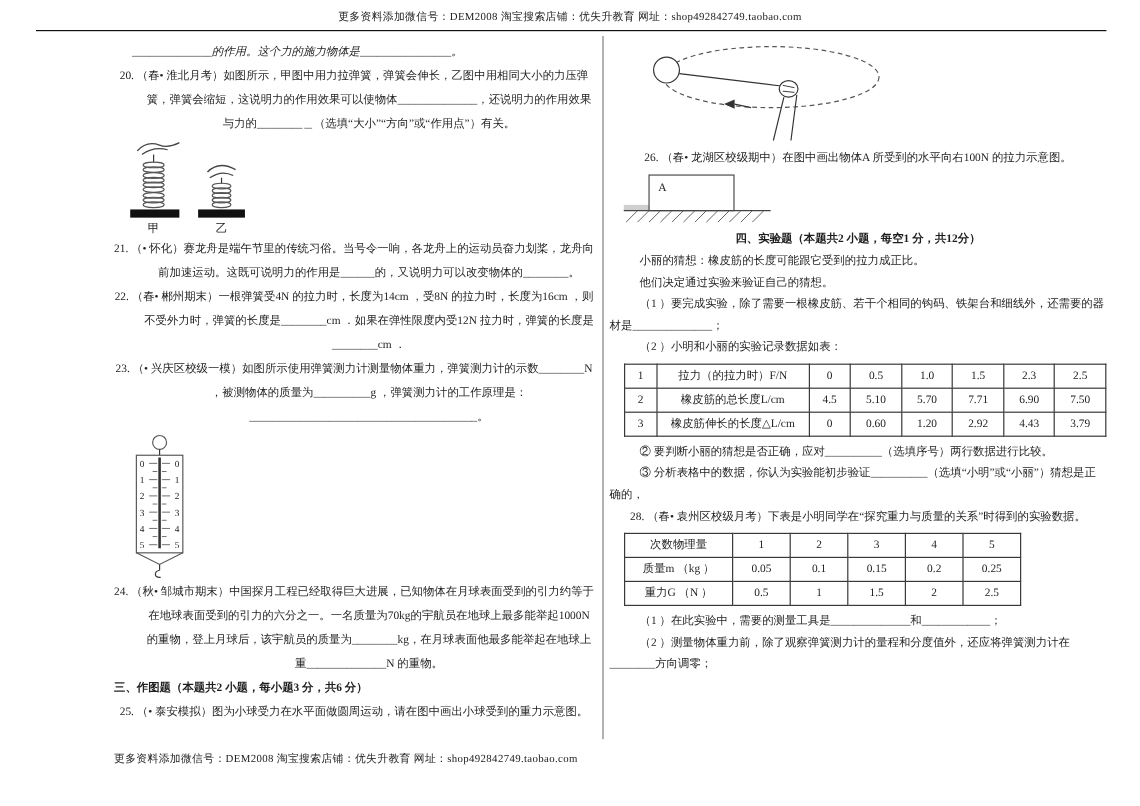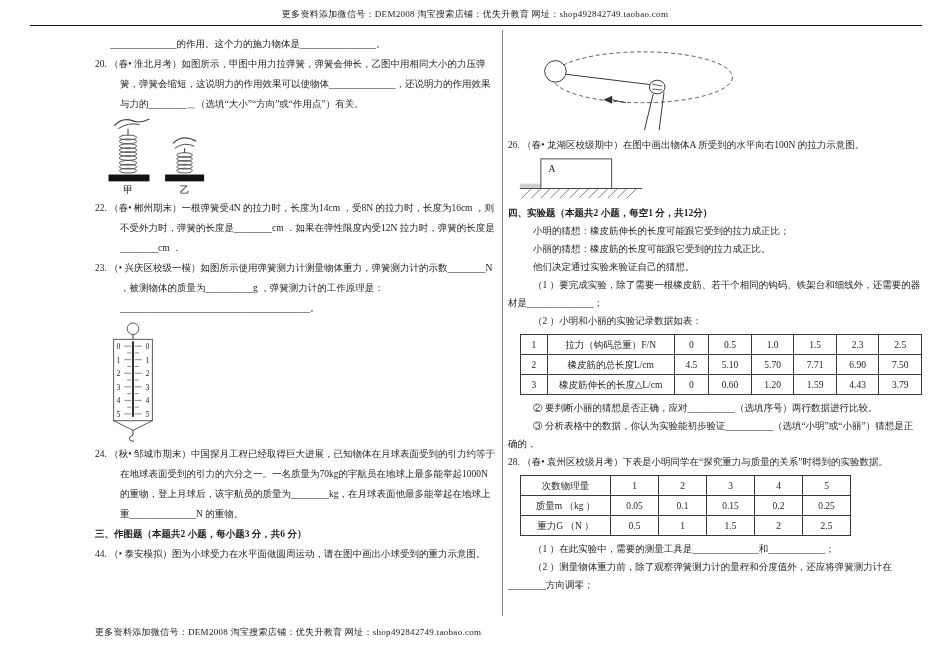--- a/index.html
+++ b/index.html
@@ -4,25 +4,25 @@
 <style>
   html,body{margin:0;padding:0;}
   body{width:950px;height:672px;background:#ffffff;position:relative;overflow:hidden;
        font-family:"Liberation Serif","DejaVu Serif",serif;color:#1e1e1e;}
   .header{position:absolute;top:8px;left:0;width:100%;text-align:center;font-size:9px;color:#222;letter-spacing:.3px;}
   .hrule{position:absolute;top:25px;left:30px;right:28px;border-top:1.6px solid #111;height:0;}
   .vdiv{position:absolute;left:502px;top:30px;height:586px;width:0;border-left:1px solid #808080;}
   .footer{position:absolute;left:95px;top:626px;font-size:9px;color:#222;letter-spacing:.3px;}
   .col{position:absolute;font-size:9.5px;}
   .col-left{left:95px;top:34px;width:400px;line-height:20px;}
-  .col-right{left:508px;top:42px;width:414px;line-height:18px;}
+  .col-right{left:508px;top:29px;width:414px;line-height:18px;}
   p{margin:0;}
-  .q{padding-left:25px;text-indent:-25px;}
+  .q{padding-left:25px;text-indent:-25px;text-align:center;}
   .sub{text-indent:25px;}
-  .cont{text-indent:15px;}
+  .cont{text-indent:15px;font-style:italic;}
   .sec{font-weight:bold;}
   .fig{margin:2px 0;}
   svg{display:block;}
   svg text{font-family:"Liberation Serif","DejaVu Serif",serif;fill:#222;}
   table{border-collapse:collapse;table-layout:fixed;margin:4px 0 4px 12px;font-size:9.5px;}
   td{border:1px solid #3a3a3a;height:19px;text-align:center;padding:0 2px;overflow:hidden;white-space:nowrap;}
 </style>
 </head>
 <body>
 
@@ -60,20 +60,21 @@
         <ellipse cx="86" cy="48" rx="8" ry="2.4"></ellipse>
           <ellipse cx="86" cy="52" rx="8" ry="2.4"></ellipse>
         <ellipse cx="86" cy="56" rx="8" ry="2.4"></ellipse>
         <rect x="66" y="60" width="40" height="7" fill="#111" stroke="none"></rect>
       </g>
       <text x="23" y="79" font-size="10">甲</text>
       <text x="81" y="79" font-size="10">乙</text>
     </svg>
   </div>
 
+  <p class="q">21. （• 怀化）赛龙舟是端午节里的传统习俗。当号令一响，各龙舟上的运动员奋力划桨，龙舟向前加速运动。这既可说明力的作用是______的，又说明力可以改变物体的________。</p>
   <p class="q">22. （春• 郴州期末）一根弹簧受4N 的拉力时，长度为14cm ，受8N 的拉力时，长度为16cm ，则不受外力时，弹簧的长度是________cm ．如果在弹性限度内受12N 拉力时，弹簧的长度是________cm ．</p>
   <p class="q">23. （• 兴庆区校级一模）如图所示使用弹簧测力计测量物体重力，弹簧测力计的示数________N ，被测物体的质量为__________g ，弹簧测力计的工作原理是：________________________________________。</p>
 
   <div class="fig" style="margin-left:10px;">
     <svg width="56" height="122" viewBox="0 0 56 126">
       <g stroke="#555" fill="none">
         <circle cx="28" cy="9" r="6"></circle>
         <line x1="28" y1="15" x2="28" y2="20" stroke="#333"></line>
         <rect x="8" y="20" width="40" height="84"></rect>
         <line x1="28" y1="22" x2="28" y2="100" stroke="#333" stroke-width="2.2"></line>
@@ -94,21 +95,21 @@
         <text x="43" y="58">2</text>
           <text x="43" y="72">3</text>
         <text x="43" y="86">4</text>
           <text x="43" y="100">5</text>
       </g>
     </svg>
   </div>
 
   <p class="q">24. （秋• 邹城市期末）中国探月工程已经取得巨大进展，已知物体在月球表面受到的引力约等于在地球表面受到的引力的六分之一。一名质量为70kg的宇航员在地球上最多能举起1000N 的重物，登上月球后，该宇航员的质量为________kg，在月球表面他最多能举起在地球上重______________N 的重物。</p>
   <p class="sec">三、作图题（本题共2 小题，每小题3 分，共6 分）</p>
-  <p class="q">44. （• 泰安模拟）图为小球受力在水平面做圆周运动，请在图中画出小球受到的重力示意图。</p>
+  <p class="q">25. （• 泰安模拟）图为小球受力在水平面做圆周运动，请在图中画出小球受到的重力示意图。</p>
 </div>
 
 <div class="col col-right">
   <div class="fig" style="margin-left:2px;">
     <svg width="265" height="90" viewBox="0 0 270 92">
       <ellipse cx="135" cy="34" rx="92" ry="26" fill="none" stroke="#555" stroke-dasharray="4,3"></ellipse>
       <circle cx="46" cy="28" r="11" fill="#fff" stroke="#333"></circle>
       <line x1="57" y1="31" x2="147" y2="42" stroke="#333"></line>
       <g stroke="#333" fill="#fff">
         <ellipse cx="150" cy="44" rx="8" ry="7"></ellipse>
@@ -127,42 +128,41 @@
   <div class="fig" style="margin-left:10px;">
     <svg width="128" height="44" viewBox="0 0 130 46">
       <rect x="0" y="29" width="26" height="5" fill="#cfcfcf"></rect>
       <rect x="22" y="3" width="74" height="31" fill="#fff" stroke="#444"></rect>
       <text x="30" y="17" font-size="10">A</text>
       <line x1="0" y1="34" x2="128" y2="34" stroke="#444"></line>
       <path d="M12 34 l-10 10 M22 34 l-10 10 M32 34 l-10 10 M42 34 l-10 10 M52 34 l-10 10 M62 34 l-10 10 M72 34 l-10 10 M82 34 l-10 10 M92 34 l-10 10 M102 34 l-10 10 M112 34 l-10 10 M122 34 l-10 10" stroke="#555" stroke-width=".8" fill="none"></path>
     </svg>
   </div>
 
-  <p class="sec" style="margin-top:4px;">四、实验题（本题共2 小题，每空1 分，共12分）</p>
-  <p class="sub">小明的猜想：橡皮筋伸长的长度可能跟它受到的拉力成正比；</p>
+  <p class="sec" style="margin-top:4px;text-align:center;">四、实验题（本题共2 小题，每空1 分，共12分）</p>
   <p class="sub">小丽的猜想：橡皮筋的长度可能跟它受到的拉力成正比。</p>
   <p class="sub">他们决定通过实验来验证自己的猜想。</p>
   <p class="sub">（1 ）要完成实验，除了需要一根橡皮筋、若干个相同的钩码、铁架台和细线外，还需要的器材是______________；</p>
   <p class="sub">（2 ）小明和小丽的实验记录数据如表：</p>
 
   <table>
     <colgroup>
         <col style="width:28px">
         <col style="width:128px">
         <col style="width:36px">
         <col style="width:44px">
         <col style="width:44px">
         <col style="width:44px">
         <col style="width:44px">
         <col style="width:44px">
       </colgroup>
     <tbody>
         <tr>
       <td>1</td>
-          <td>拉力（钩码总重）F/N</td>
+          <td>拉力（的拉力时）F/N</td>
           <td>0</td>
           <td>0.5</td>
           <td>1.0</td>
           <td>1.5</td>
           <td>2.3</td>
           <td>2.5</td>
     </tr>
     <tr>
       <td>2</td>
           <td>橡皮筋的总长度L/cm</td>
@@ -172,21 +172,21 @@
           <td>7.71</td>
           <td>6.90</td>
           <td>7.50</td>
     </tr>
     <tr>
       <td>3</td>
           <td>橡皮筋伸长的长度△L/cm</td>
           <td>0</td>
           <td>0.60</td>
           <td>1.20</td>
-          <td>1.59</td>
+          <td>2.92</td>
           <td>4.43</td>
           <td>3.79</td>
     </tr>
   </tbody>
     </table>
 
   <p class="sub">② 要判断小丽的猜想是否正确，应对__________（选填序号）两行数据进行比较。</p>
   <p class="sub">③ 分析表格中的数据，你认为实验能初步验证__________（选填“小明”或“小丽”）猜想是正确的，</p>
   <p class="q">28. （春• 袁州区校级月考）下表是小明同学在“探究重力与质量的关系”时得到的实验数据。</p>
 

